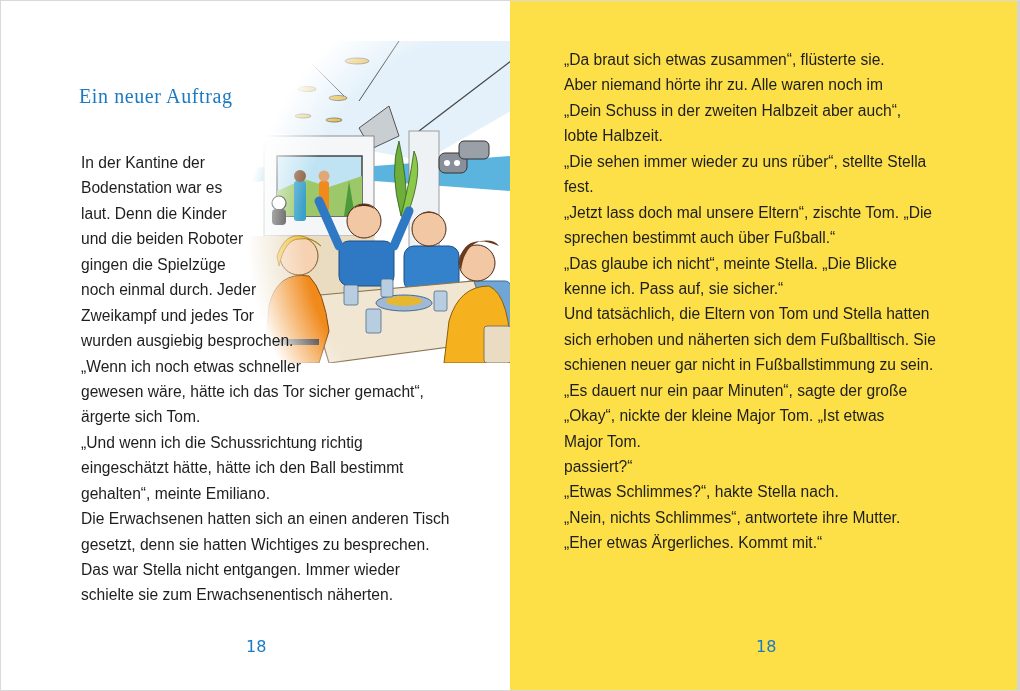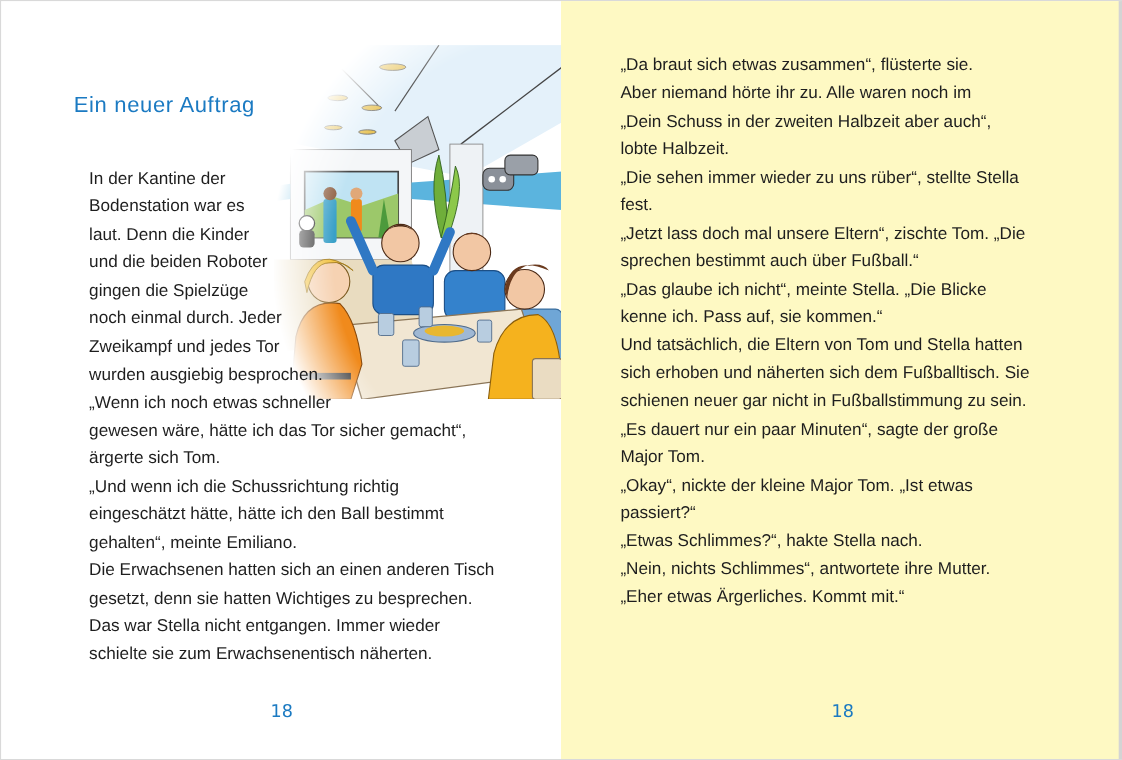--- a/index.html
+++ b/index.html
@@ -10,25 +10,25 @@
     .spread {
       position: absolute; left: 0; top: 0; width: 1018px; height: 689px;
       border: 1px solid #d9d9d9; background: #ffffff;
     }
     .spread::after {
       content: ""; position: absolute; right: -1px; top: 0; width: 3px; height: 100%;
       background: #d4d4d4;
     }
     .page { position: absolute; top: 0; height: 689px; }
     .page-left { left: 0; width: 509px; }
-    .page-right { left: 509px; width: 509px; background: #fef9c3; }
+    .page-right { left: 509px; width: 509px; background: #fde047; }
 
     .chapter-title {
-      position: absolute; left: 66px; top: 84px; margin: 0;
-      font-family: Liberation Sans, sans-serif; font-weight: normal;
+      position: absolute; left: 78px; top: 84px; margin: 0;
+      font-family: Liberation Serif, serif; font-weight: normal;
       font-size: 20px; letter-spacing: 0.6px; color: #1b7ac2;
     }
     .text-block {
       position: absolute; margin: 0; padding: 0; list-style: none;
       font-size: 15.6px; color: #1e1e1e; line-height: 25.45px;
     }
     .text-block li { white-space: nowrap; height: 25.45px; }
     .left-text { left: 80px; top: 149px; }
     .right-text { left: 54px; top: 46px; }
 
@@ -165,27 +165,27 @@
     <ul class="text-block right-text">
       <li>„Da braut sich etwas zusammen“, flüsterte sie.</li>
       <li>Aber niemand hörte ihr zu. Alle waren noch im</li>
       <li>„Dein Schuss in der zweiten Halbzeit aber auch“,</li>
       <li>lobte Halbzeit.</li>
       <li>„Die sehen immer wieder zu uns rüber“, stellte Stella</li>
       <li>fest.</li>
       <li>„Jetzt lass doch mal unsere Eltern“, zischte Tom. „Die</li>
       <li>sprechen bestimmt auch über Fußball.“</li>
       <li>„Das glaube ich nicht“, meinte Stella. „Die Blicke</li>
-      <li>kenne ich. Pass auf, sie kommen.“</li>
+      <li>kenne ich. Pass auf, sie sicher.“</li>
       <li>Und tatsächlich, die Eltern von Tom und Stella hatten</li>
       <li>sich erhoben und näherten sich dem Fußballtisch. Sie</li>
       <li>schienen neuer gar nicht in Fußballstimmung zu sein.</li>
       <li>„Es dauert nur ein paar Minuten“, sagte der große</li>
+      <li>„Okay“, nickte der kleine Major Tom. „Ist etwas</li>
       <li>Major Tom.</li>
-      <li>„Okay“, nickte der kleine Major Tom. „Ist etwas</li>
       <li>passiert?“</li>
       <li>„Etwas Schlimmes?“, hakte Stella nach.</li>
       <li>„Nein, nichts Schlimmes“, antwortete ihre Mutter.</li>
       <li>„Eher etwas Ärgerliches. Kommt mit.“</li>
     </ul>
 
     <div class="page-number pn-right">18</div>
   </section>
 
 </div>

